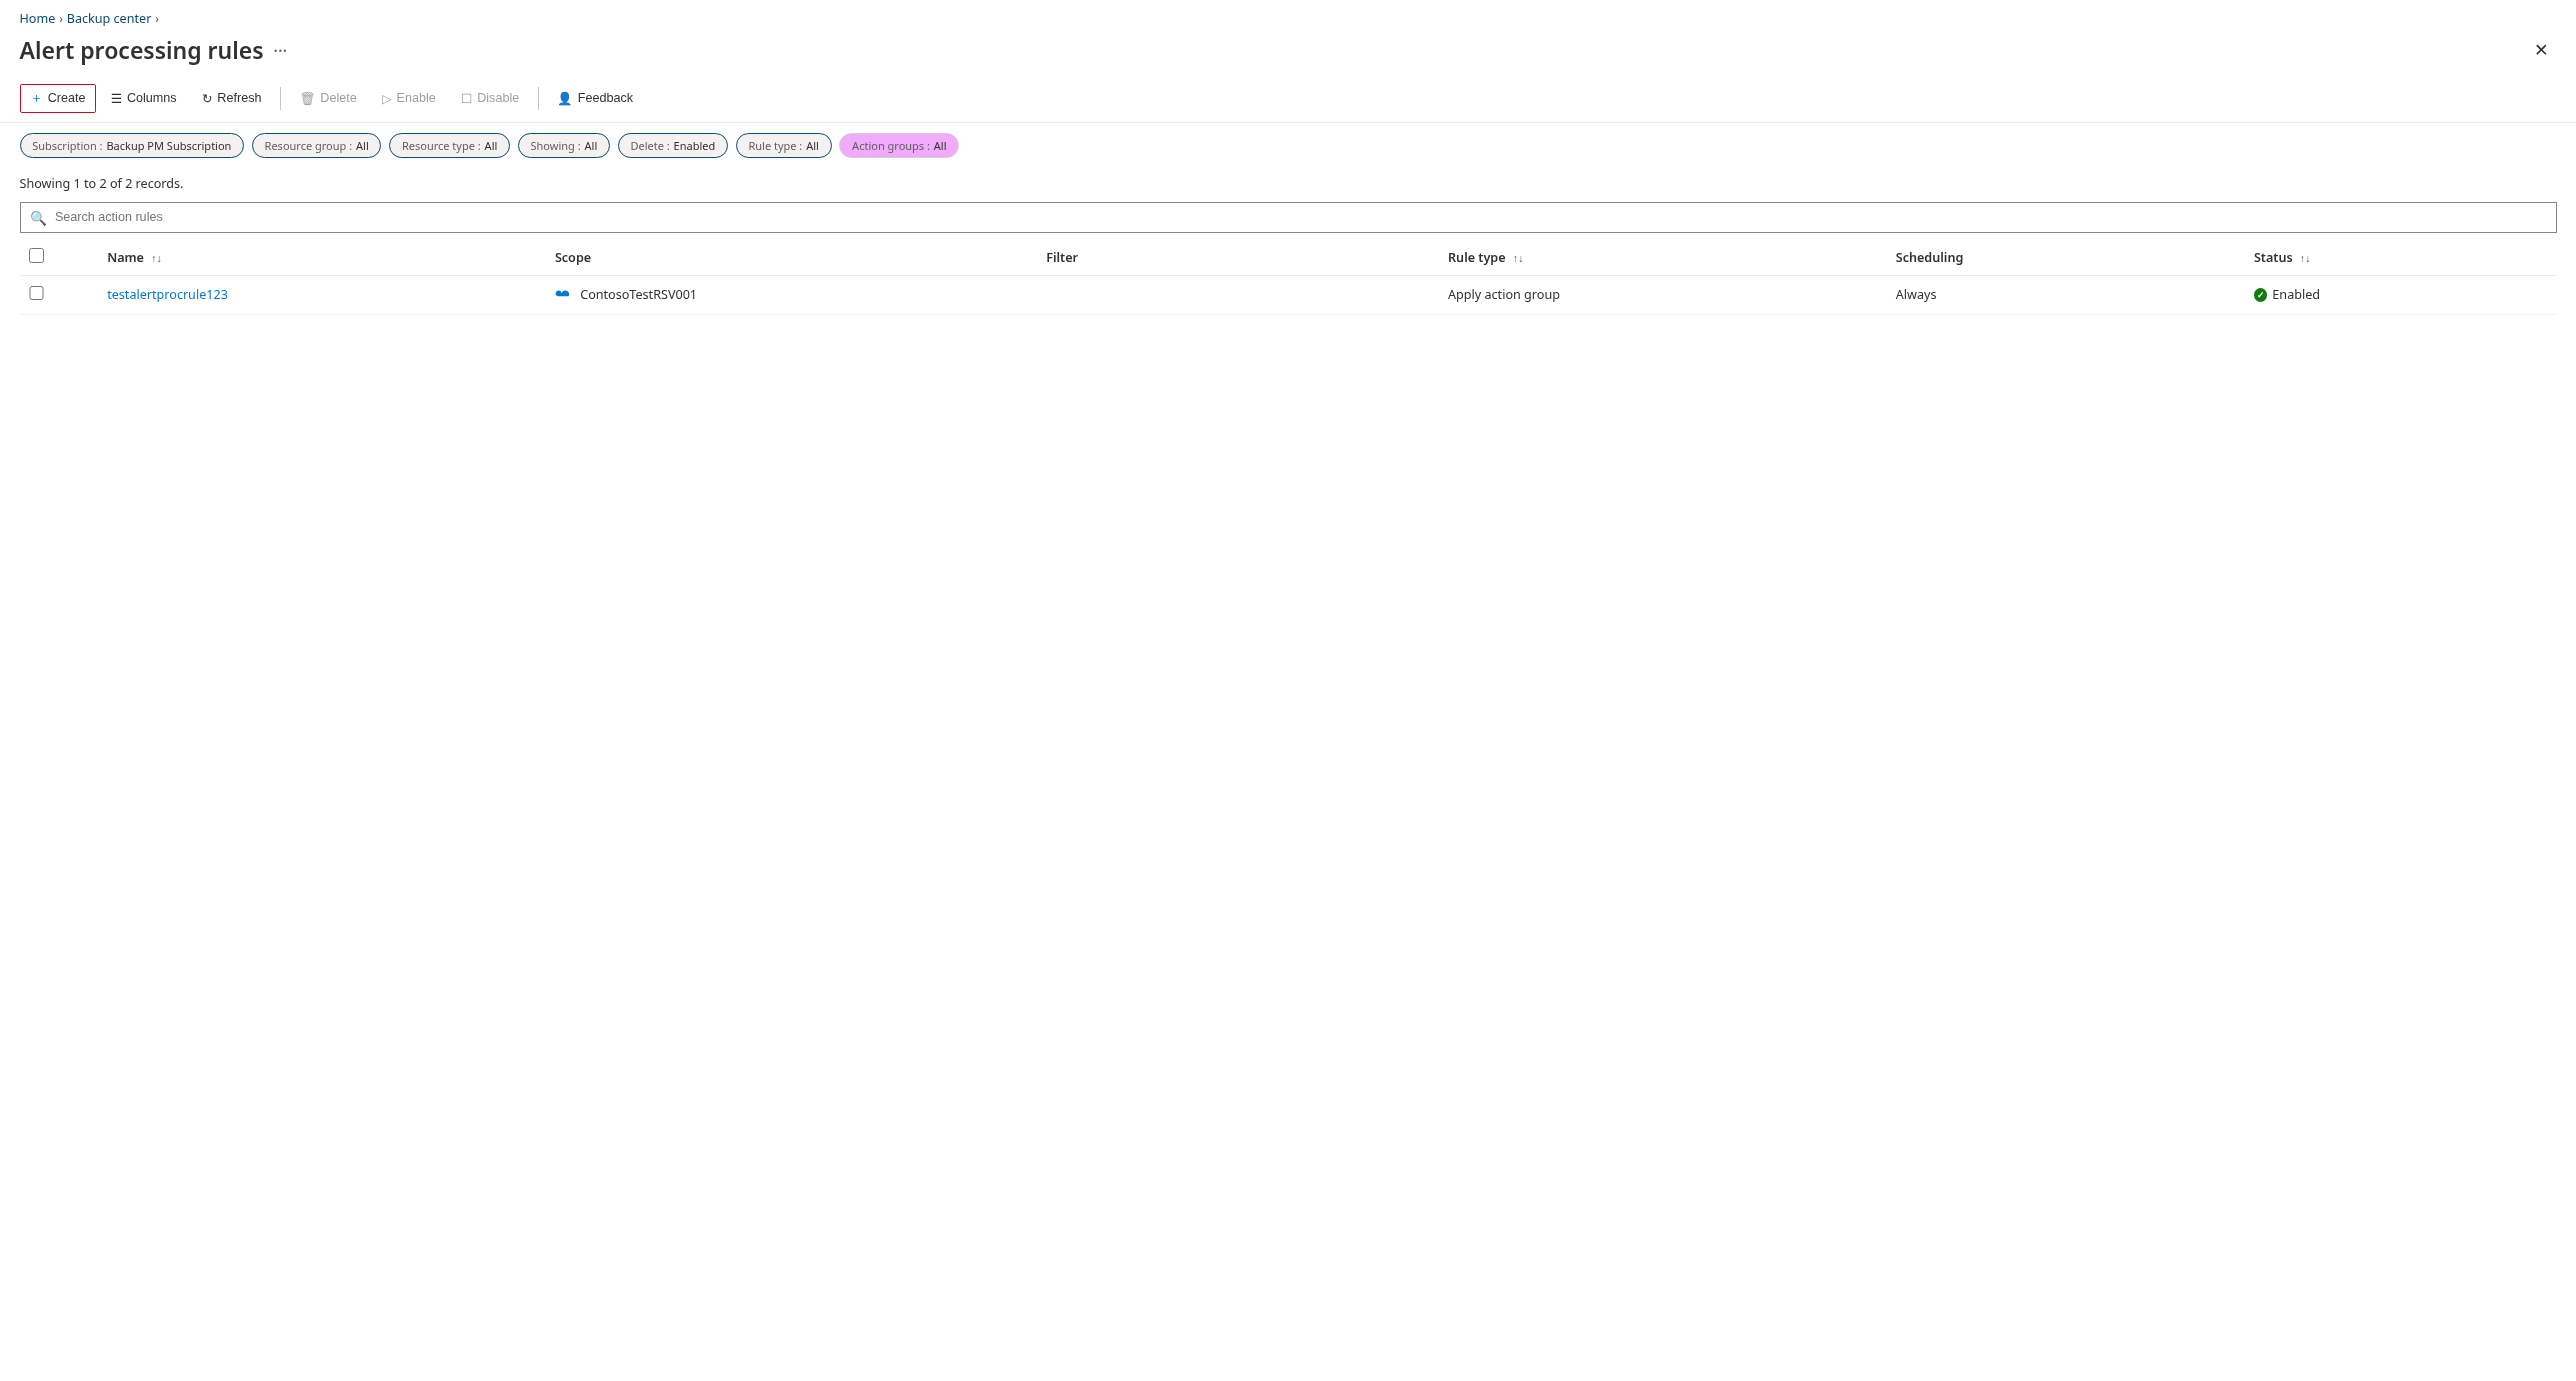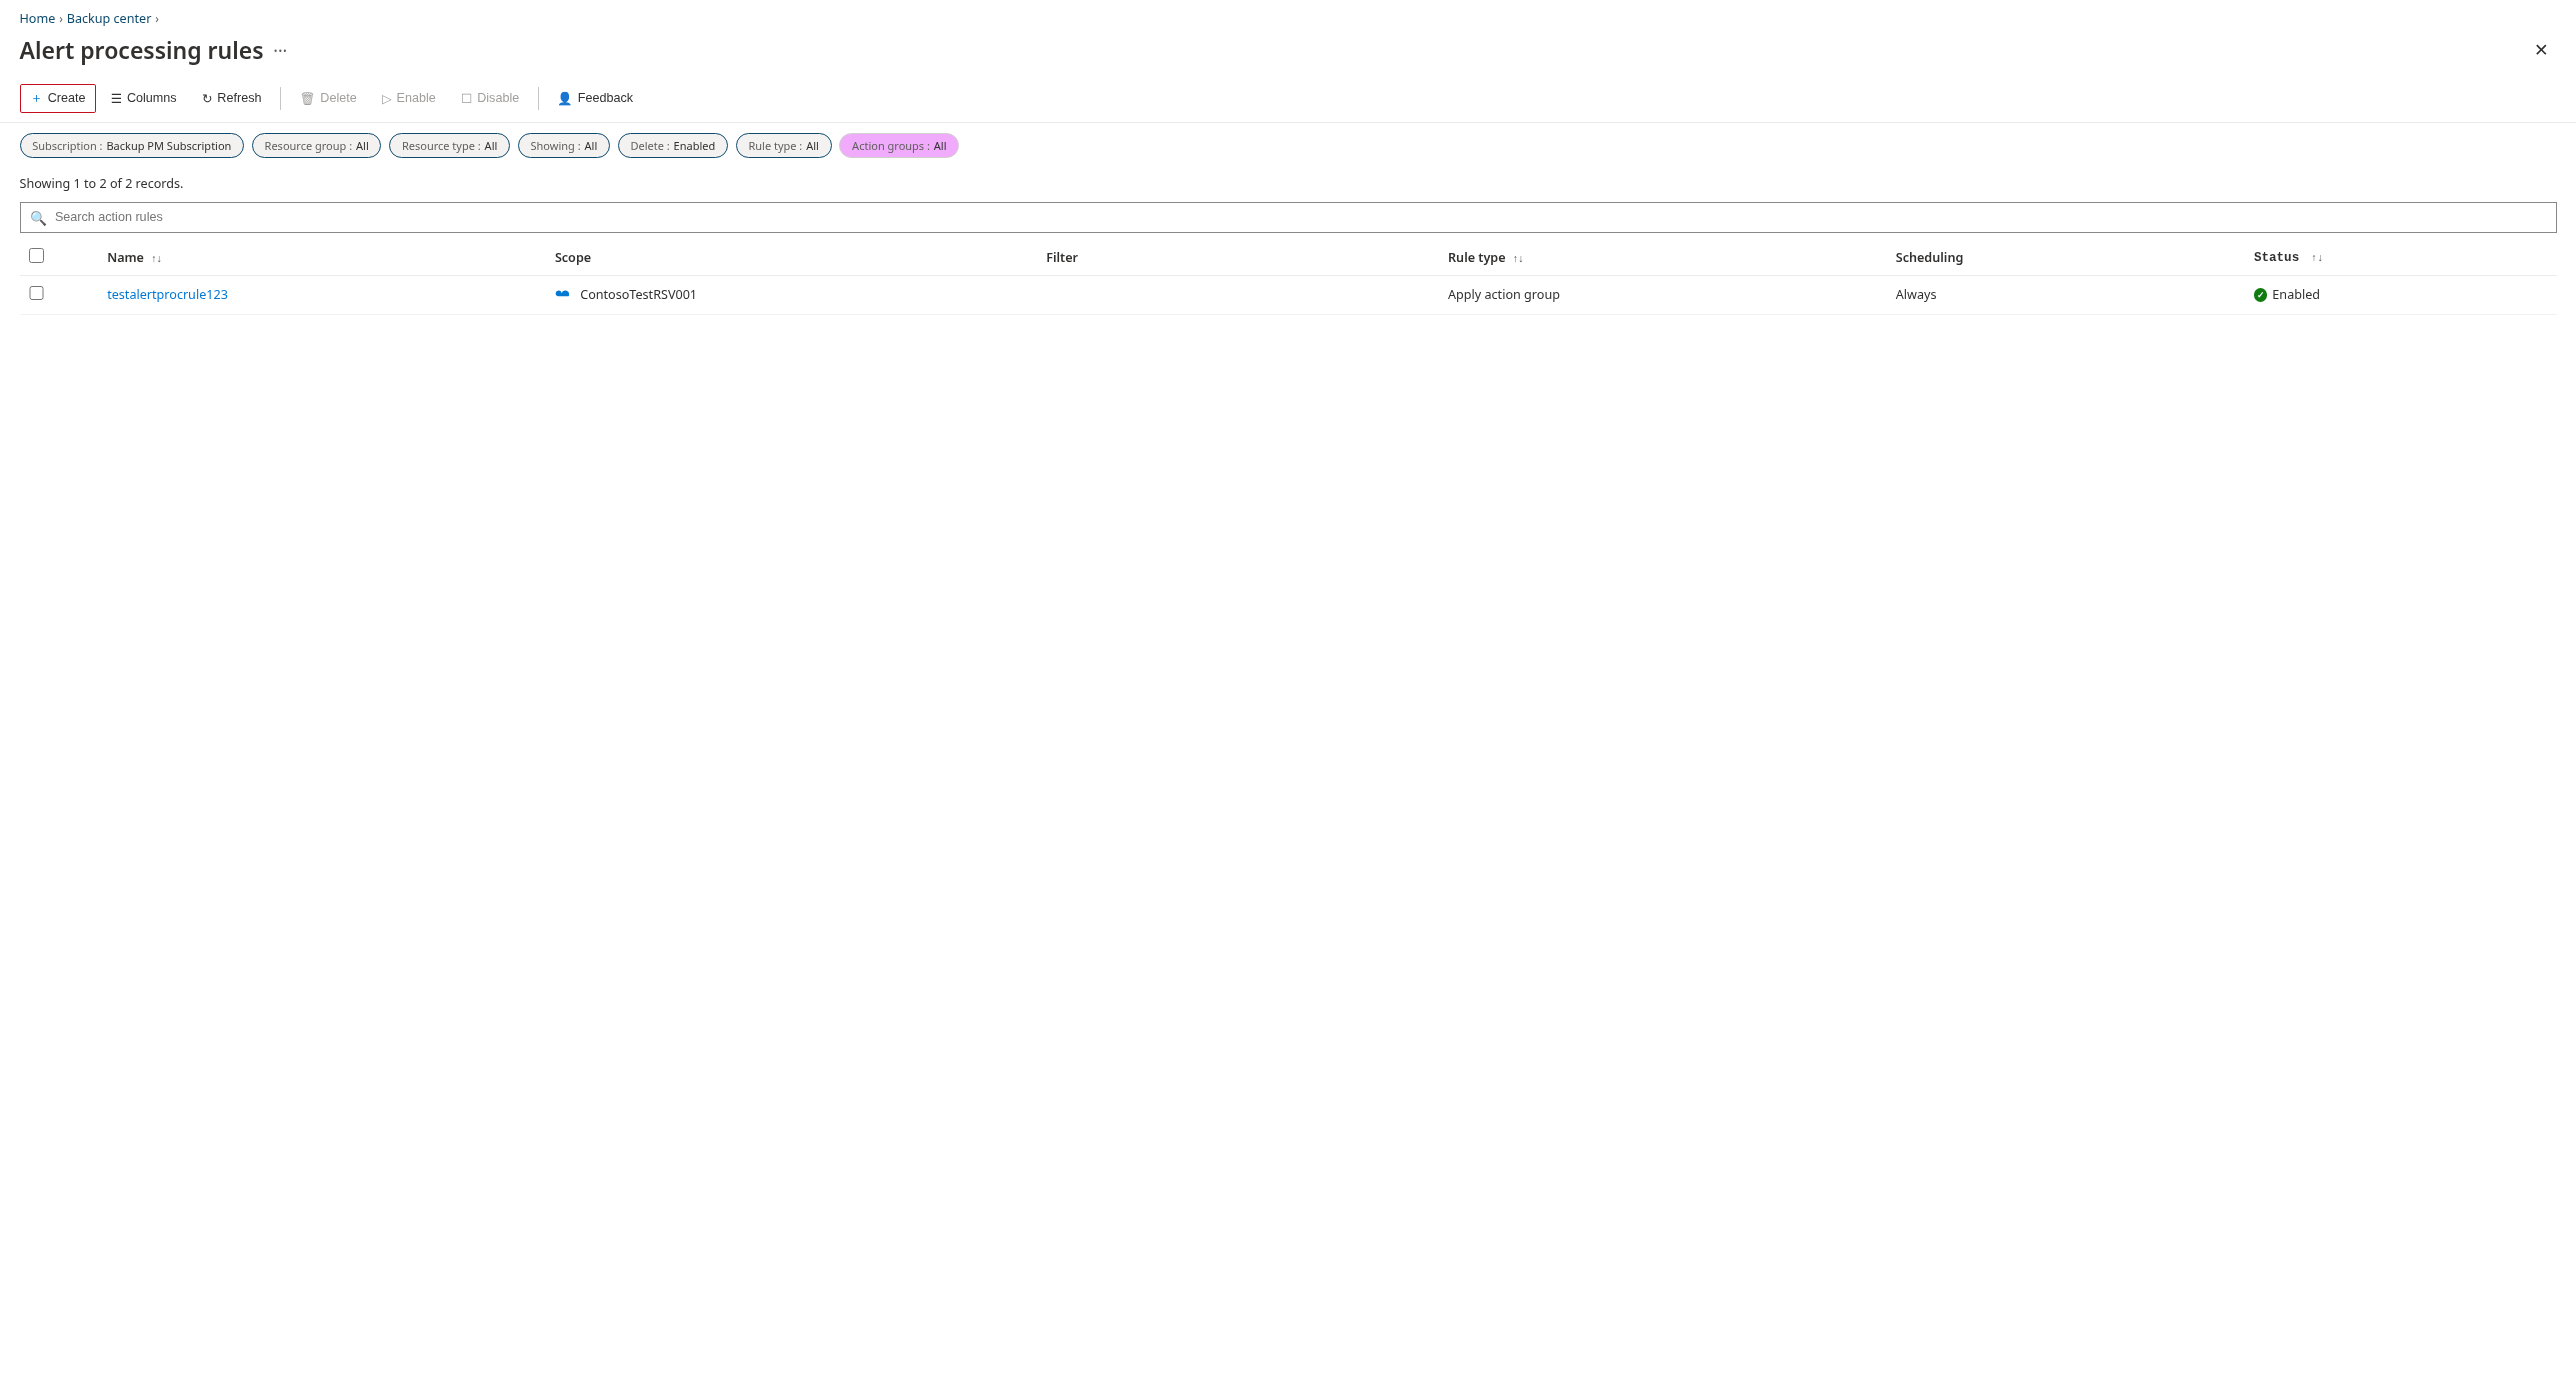--- a/index.html
+++ b/index.html
@@ -194,21 +194,21 @@
       content: '✓';
       color: white;
       font-size: 8.8px;
       font-weight: bold;
     }
     .name-col { width: 195px; }
     .scope-col { width: 214px; }
     .filter-col { width: 175px; }
     .ruletype-col { width: 195px; }
     .scheduling-col { width: 156px; }
-    .status-col { width: 136px; font-family: Liberation Mono, monospace; }
+    .status-col { width: 136px; }
   </style>
 </head>
 <body>
 
 <div class="breadcrumb">
   <a href="#">Home</a>
   <span class="breadcrumb-sep">›</span>
   <a href="#">Backup center</a>
   <span class="breadcrumb-sep">›</span>
 </div>

